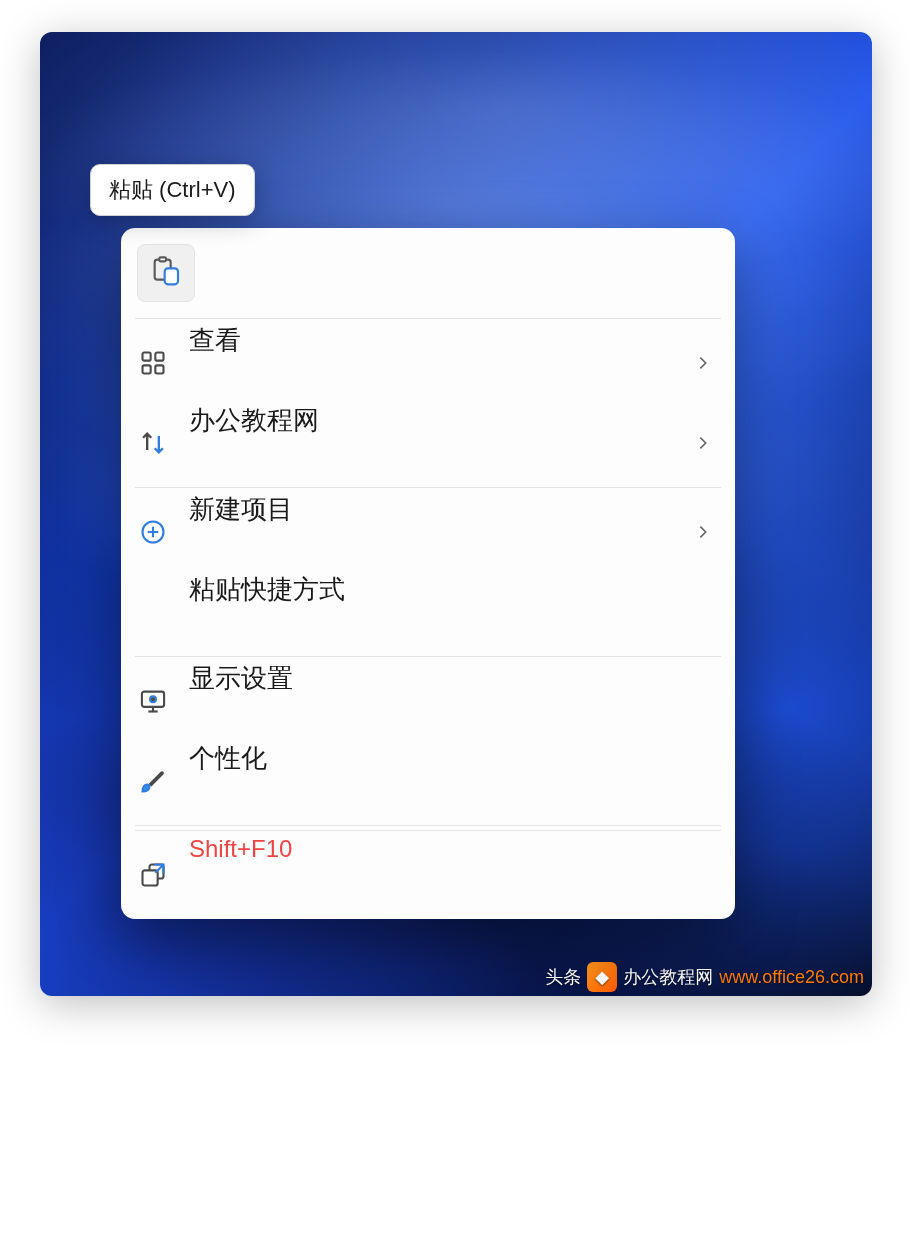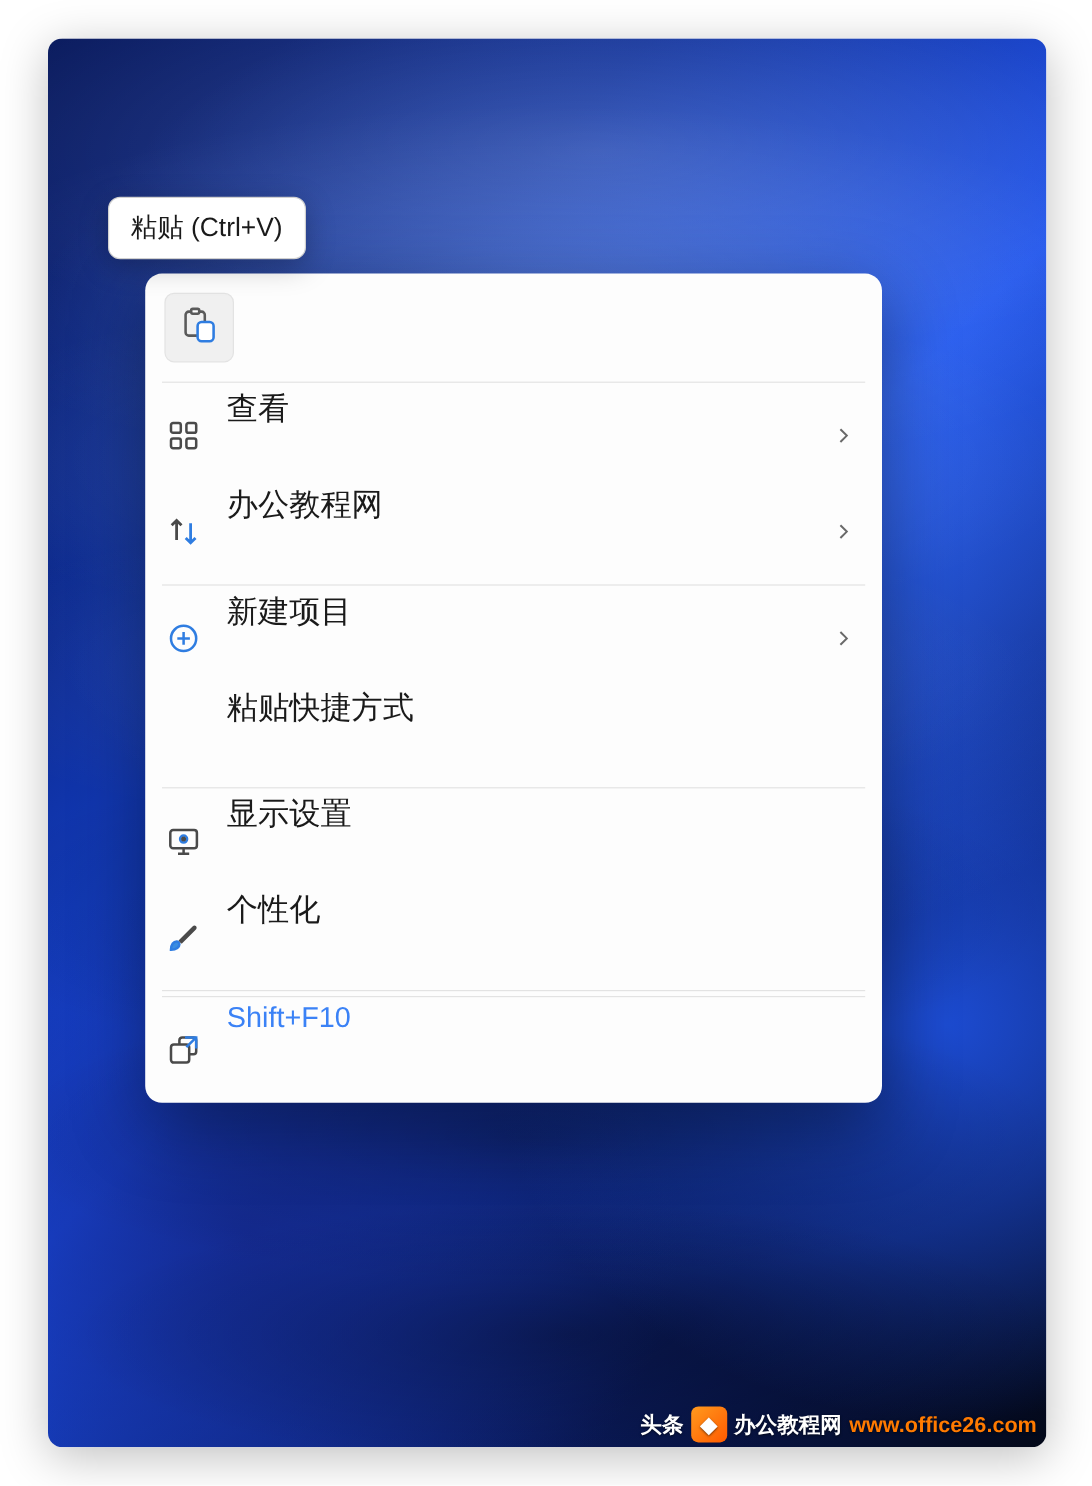--- a/index.html
+++ b/index.html
@@ -9,21 +9,21 @@
       font-family: "Segoe UI", "Microsoft YaHei", sans-serif;
       background: #fff;
       position: relative;
       overflow: hidden;
     }
     .desktop {
       position: absolute;
       top: 32px;
       left: 40px;
       width: 832px;
-      height: 1174px;
+      height: 964px;
       border-radius: 12px;
       overflow: hidden;
       box-shadow: 0 8px 40px rgba(0,0,0,0.25);
       background:
         radial-gradient(ellipse 900px 700px at 60% 30%, rgba(70,130,255,0.6), transparent 60%),
         radial-gradient(ellipse 700px 600px at 90% 70%, rgba(30,80,220,0.9), transparent 55%),
         radial-gradient(ellipse 600px 500px at 20% 85%, rgba(20,40,140,0.9), transparent 60%),
         linear-gradient(135deg, #0a1b5e 0%, #0c2a90 25%, #1a4de8 50%, #0a1a5a 80%, #030818 100%);
       position: relative;
     }
@@ -91,34 +91,34 @@
       cursor: default;
     }
     .menu-item .icon-slot {
       width: 50px;
       display: flex;
       align-items: center;
       justify-content: flex-start;
     }
     .menu-item .icon-slot svg { width: 28px; height: 28px; }
     .menu-item .label { flex: 1; }
-    .menu-item .shortcut { color: #3b82f6; font-size: 24px; }
+    .menu-item .shortcut { color: #ef4444; font-size: 24px; }
     .menu-item .chevron { color: #6a6a6a; display:flex; align-items:center;}
     .menu-item .chevron svg { width: 16px; height: 16px; }
     .divider {
       height: 1px;
       background: #e3e3e3;
       margin: 4px 14px;
     }
     .watermark {
       position: absolute;
       bottom: 4px;
       right: 8px;
       font-size: 18px;
-      font-weight: bold;
+      font-weight: normal;
       color: #ff7a00;
       text-shadow: 0 1px 2px rgba(0,0,0,0.6);
       display: flex;
       align-items: center;
       gap: 6px;
     }
     .watermark .logo {
       width: 30px; height: 30px;
       background: linear-gradient(135deg,#ff9a1e,#ff5a00);
       border-radius: 6px;

